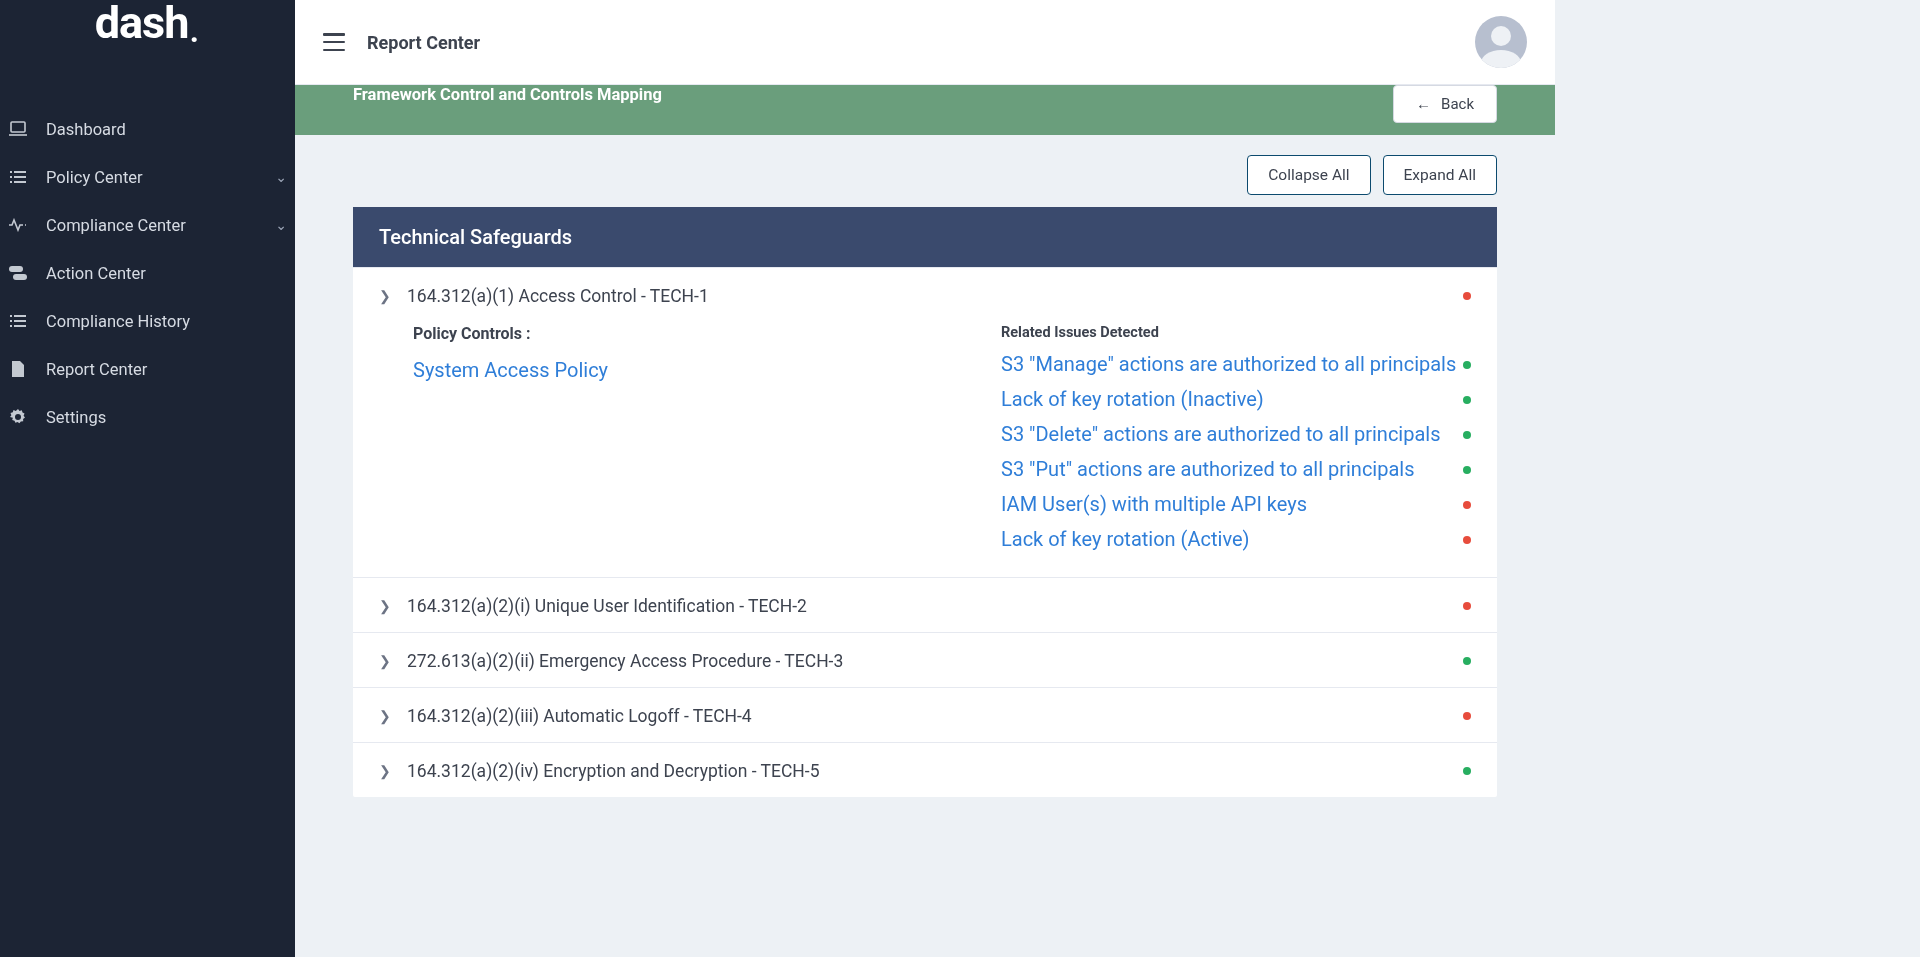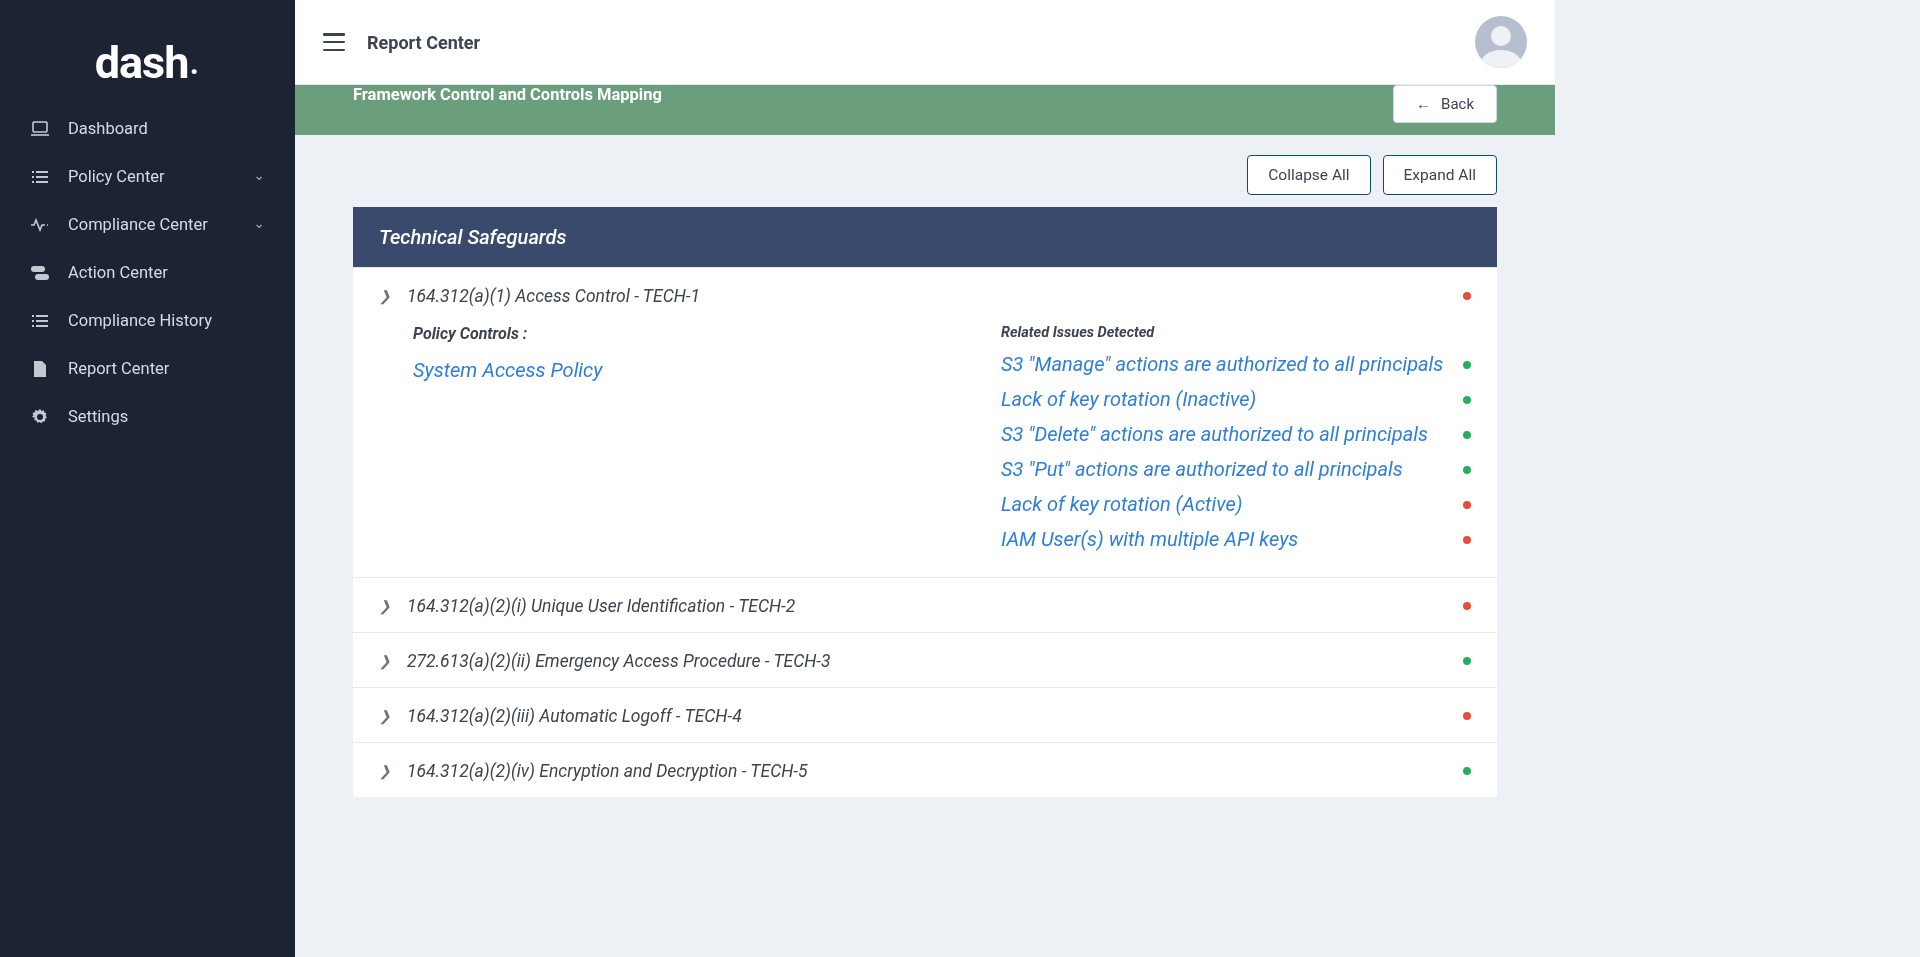--- a/index.html
+++ b/index.html
@@ -1,39 +1,39 @@
 <!DOCTYPE html>
 <html><head>
 <meta charset="utf-8">
 <style>
 * { margin:0; padding:0; box-sizing:border-box; font-family:-apple-system,BlinkMacSystemFont,"Segoe UI",Roboto,Arial,sans-serif; }
 body { display:flex; height:957px; width:1555px; overflow:hidden; background:#edf1f5; }
 .sidebar { width:295px; background:#1c2434; color:#fff; flex-shrink:0; display:flex; flex-direction:column; }
-.logo-box { height:85px; display:flex; align-items:flex-end; justify-content:center; }
+.logo-box { height:85px; display:flex; align-items:flex-start; justify-content:center; }
 .logo-box span.logo { font-size:45px; font-weight:700; letter-spacing:-1px; line-height:1; }
 .logo-box span.dot { font-size:45px; color:#fff; }
 .nav { padding-top:20px; }
-.nav-item { display:flex; align-items:flex-start; padding:14px 30px; font-size:16.5px; color:#d6dbe3; cursor:pointer; position:relative; }
+.nav-item { display:flex; align-items:center; padding:14px 8px; font-size:16.5px; color:#d6dbe3; cursor:pointer; position:relative; }
 .nav-item .icon { width:20px; height:20px; margin-right:18px; display:inline-flex; align-items:center; justify-content:center; opacity:0.9;}
 .nav-item .chev { margin-left:auto; font-size:14px; color:#9aa3b5; }
 .main { flex:1; display:flex; flex-direction:column; background:#edf1f5; min-width:0;}
 .topbar { height:85px; background:#fff; display:flex; align-items:center; padding:0 28px; border-bottom:1px solid #e6e9f0;}
 .hamburger { width:22px; height:18px; display:inline-flex; flex-direction:column; justify-content:space-between; margin-right:22px; cursor:pointer;}
 .hamburger span { height:2.5px; background:#3d434f; border-radius:1px; display:block;}
 .topbar-title { font-size:18px; font-weight:700; color:#3d434f; }
 .avatar { margin-left:auto; width:52px; height:52px; border-radius:50%; background:#b7bfcf; display:flex; align-items:center; justify-content:center; overflow:hidden; position:relative;}
 .avatar::before { content:""; width:20px; height:20px; border-radius:50%; background:#eef1f5; position:absolute; top:10px;}
 .avatar::after { content:""; width:40px; height:26px; border-radius:50% 50% 0 0; background:#eef1f5; position:absolute; bottom:-8px;}
 .subhead { height:50px; background:#6a9e7c; display:flex; align-items:flex-start; padding:0 58px 0 58px; }
 .subhead-title { color:#fff; font-weight:700; font-size:16.5px; }
 .back-btn { margin-left:auto; background:#fff; border:1px solid #d5d9e2; border-radius:4px; padding:9px 22px; font-size:15px; color:#3d434f; display:flex; align-items:center; gap:10px; cursor:pointer;}
 .toolbar { display:flex; justify-content:flex-end; padding:20px 58px 6px; gap:12px; }
 .btn { background:#fff; border:1px solid #0c4a6e; border-radius:4px; padding:10px 20px; font-size:15.5px; color:#3d434f; cursor:pointer;}
 .content { flex:1; overflow:auto; padding:6px 58px 30px; }
-.panel { background:#fff; border-radius:2px;font-style:italic; }
+.panel { background:#fff; border-radius:2px; }
 .panel-head { background:#3a4a6d; color:#fff; font-size:20px; font-weight:500; padding:18px 26px; }
 .row { border-top:1px solid #e6e9f0; padding:18px 26px 16px; }
 .row-head { display:flex; align-items:center; gap:14px; font-size:17.5px; color:#3d434f; cursor:pointer;}
 .row-head .chev { color:#6c7384; font-size:14px; width:14px; display:inline-block;}
 .status-dot { margin-left:auto; width:8px; height:8px; border-radius:50%; }
 .red { background:#e74c3c; }
 .green { background:#27ae60; }
 .row-body { display:flex; padding:18px 0 4px 34px; gap:20px;justify-content:space-between;}
 .col { flex:1; }
 .col-title { font-weight:700; font-size:16px; color:#3d434f; margin-bottom:10px;}
@@ -166,27 +166,27 @@
               </div>
             <div class="issue-row">
                 <a class="link">S3 "Delete" actions are authorized to all principals</a>
                 <span class="status-dot green"></span>
               </div>
             <div class="issue-row">
                 <a class="link">S3 "Put" actions are authorized to all principals</a>
                 <span class="status-dot green"></span>
               </div>
             <div class="issue-row">
+                <a class="link">IAM User(s) with multiple API keys</a>
+                <span class="status-dot red"></span>
+              </div>
+            <div class="issue-row">
                 <a class="link">Lack of key rotation (Active)</a>
                 <span class="status-dot red"></span>
               </div>
-            <div class="issue-row">
-                <a class="link">IAM User(s) with multiple API keys</a>
-                <span class="status-dot red"></span>
-              </div>
           </div>
         </div>
       </div>
 
       <div class="row">
         <div class="row-head">
           <span class="chev">❯</span>
           <span>164.312(a)(2)(i) Unique User Identification - TECH-2</span>
           <span class="status-dot red"></span>
         </div>

